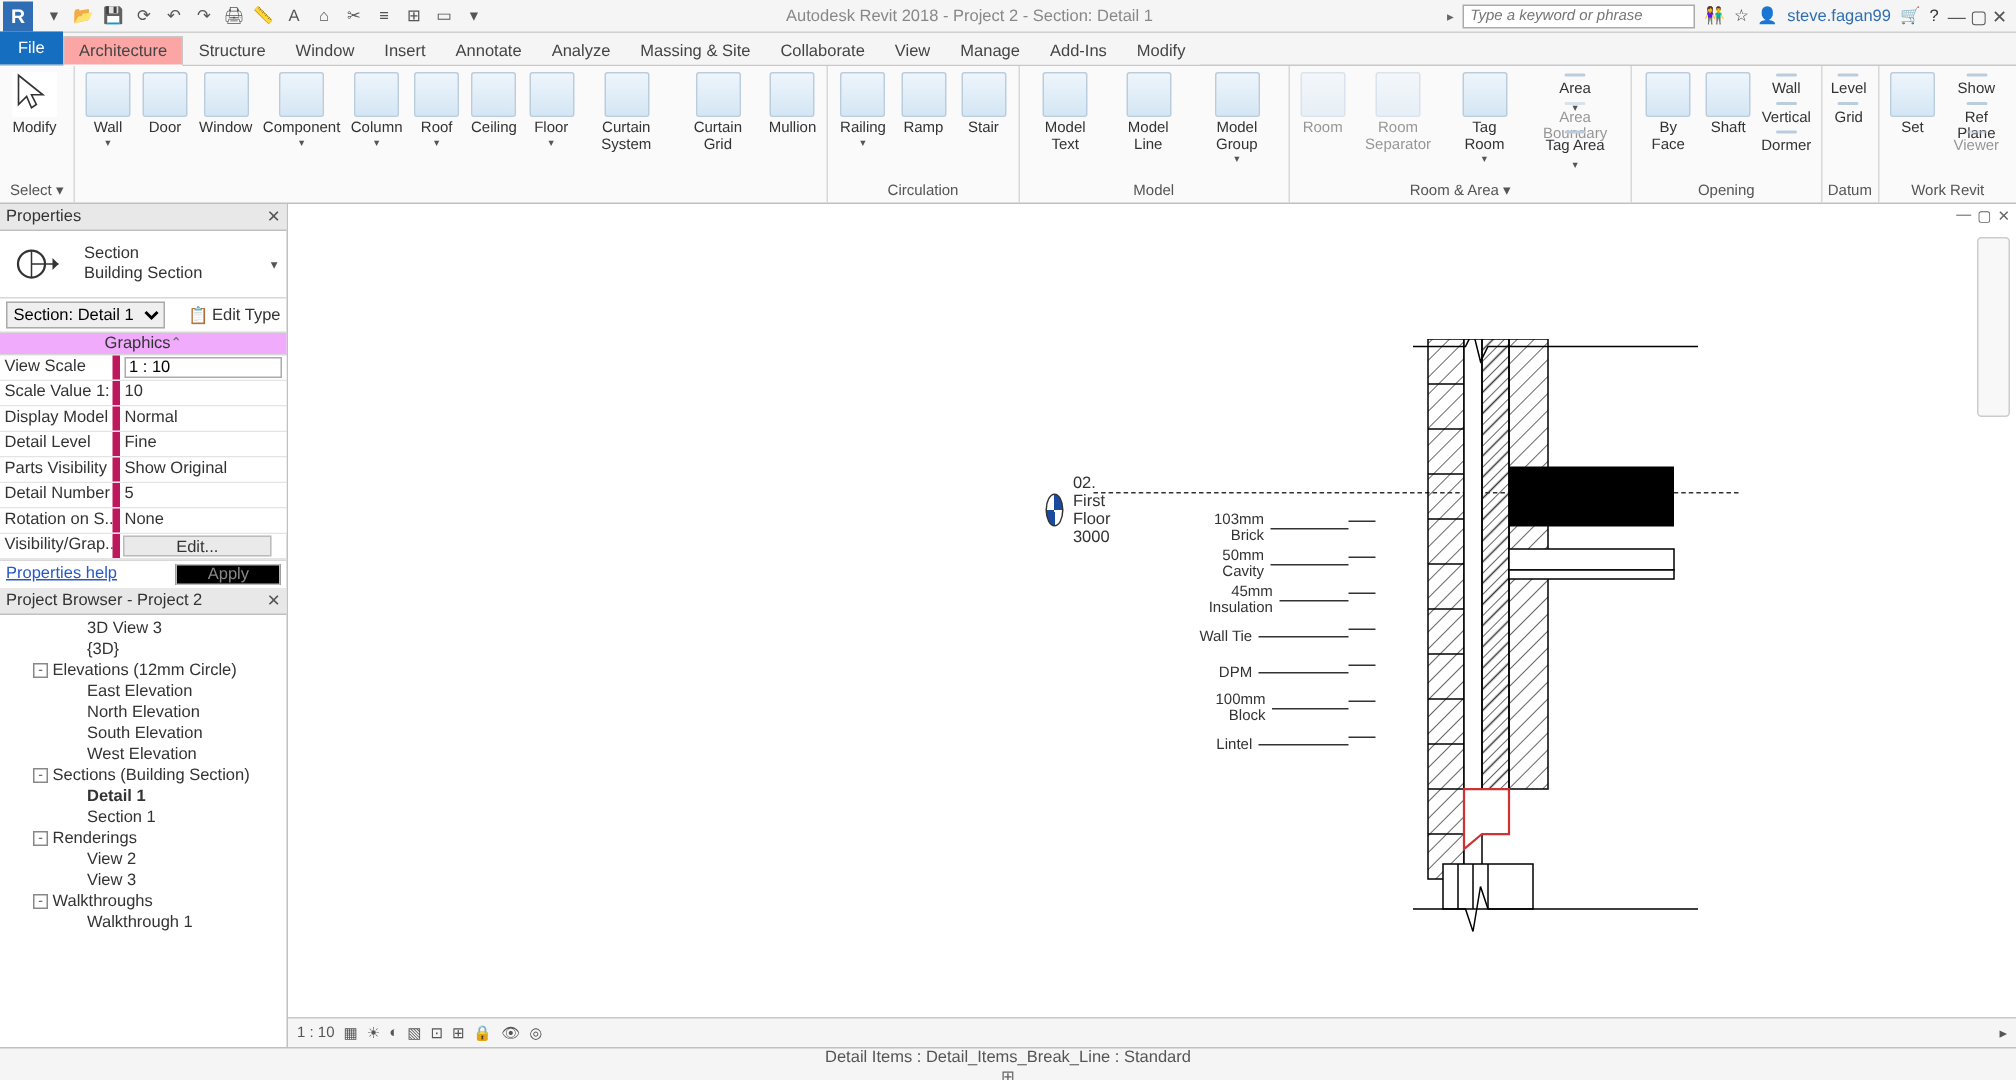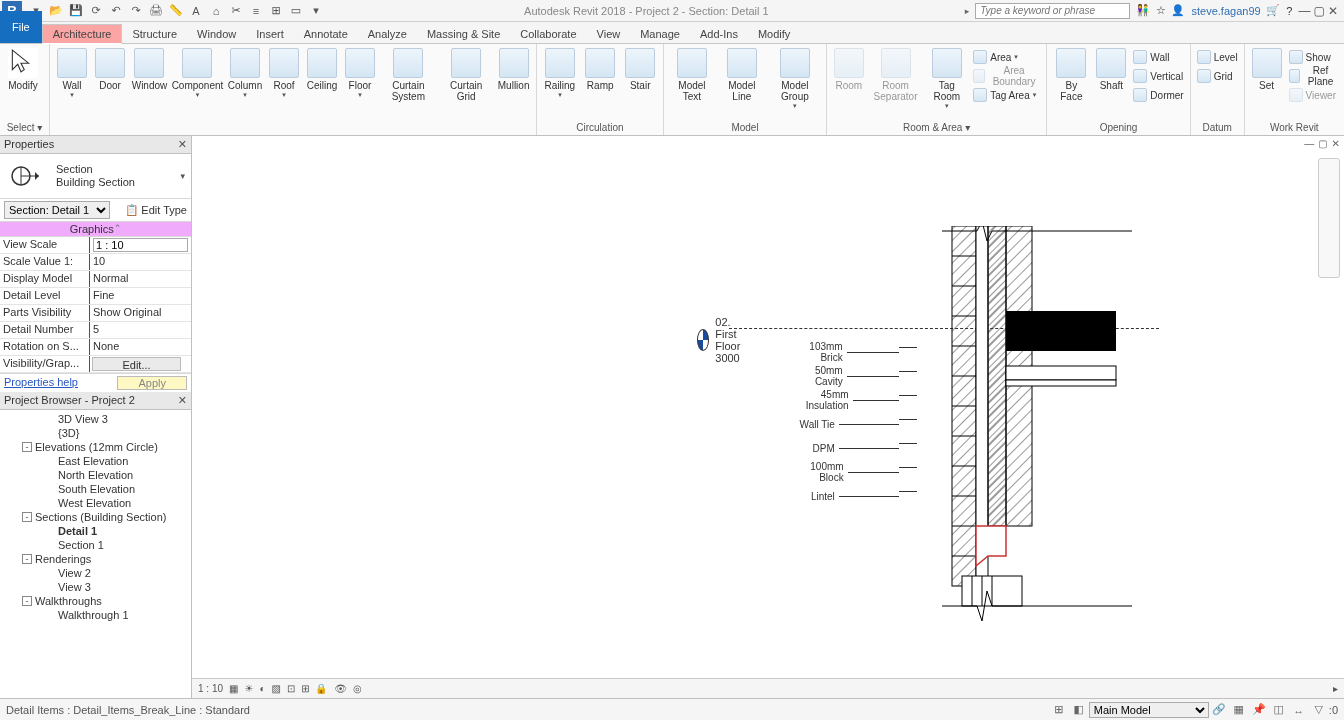--- a/index.html
+++ b/index.html
@@ -11,34 +11,34 @@
 .qat { display: flex; align-items: center; gap: 4px; padding: 0 4px; }
 .qat span { width: 16px; height: 16px; display: flex; align-items: center; justify-content: center; color: #555; font-size: 11px; }
 .title-center { flex: 1; text-align: center; color: #888; font-size: 11px; }
 .title-right { display: flex; align-items: center; gap: 6px; padding-right: 6px; }
 .search-box { width: 155px; height: 16px; border: 1px solid #aaa; font-size: 10px; font-style: italic; padding: 0 4px; color: #888; }
 .user { color: #2f6eb5; font-size: 11px; display: flex; align-items: center; gap: 2px; }
 .win-btns span { width: 16px; text-align: center; color: #555; font-size: 12px; }
 
 
 .ribbon-tabs { height: 22px; background: #f5f5f5; display: flex; align-items: flex-end; border-bottom: 1px solid #c8c8c8; }
-.file-tab { background: #156ebf; color: #fff; padding: 3px 12px; font-size: 11px; height: 32px; display: flex; align-items: center; }
+.file-tab { background: #156ebf; color: #fff; padding: 3px 12px; font-size: 11px; height: 22px; display: flex; align-items: center; }
 .tab { padding: 3px 10px; font-size: 11px; color: #444; background: #f5f5f5; cursor: default; }
 .tab.active { background: #fca5a5; border: 1px solid #c8c8c8; border-bottom: 1px solid #fff; margin-bottom: -1px; }
 
 
 .ribbon { height: 92px; background: #fafafa; border-bottom: 1px solid #c0c0c0; display: flex; }
 .ribbon-group { border-right: 1px solid #d8d8d8; display: flex; flex-direction: column; padding: 2px 4px 0; }
 .ribbon-group .group-items { display: flex; flex: 1; align-items: flex-start; gap: 2px; }
 .ribbon-group .group-label { text-align: center; font-size: 10px; color: #555; padding: 1px 0 2px; }
 .rbtn { display: flex; flex-direction: column; align-items: center; justify-content: flex-start; padding: 2px 4px; min-width: 36px; cursor: default; }
 .rbtn .icon { width: 30px; height: 30px; border: 1px solid #bcd; background: linear-gradient(#eef5fb,#d4e6f4); border-radius: 2px; margin-bottom: 2px; position: relative; }
 .rbtn .label { font-size: 10px; color: #333; text-align: center; line-height: 11px; max-width: 56px; }
 .rbtn .caret { font-size: 7px; color: #555; }
-.rbtn.small { flex-direction: row; min-width: auto; padding: 1px 2px; gap: 3px; align-items: center; height: 18px; }
+.rbtn.small { flex-direction: column; min-width: auto; padding: 1px 2px; gap: 3px; align-items: center; height: 18px; }
 .rbtn.small .icon { width: 14px; height: 14px; margin: 0; }
 .rbtn.small .label { font-size: 10px; max-width: none; }
 .vstack { display: flex; flex-direction: column; gap: 1px; justify-content: flex-start; padding-top: 2px; }
 
 
 .main { display: flex; height: 562px; }
 .left-col { width: 192px; display: flex; flex-direction: column; border-right: 1px solid #c0c0c0; }
 
 
 .panel-header { background: #e8e8e8; font-size: 11px; padding: 2px 4px; display: flex; justify-content: space-between; border-bottom: 1px solid #c0c0c0; }
@@ -47,27 +47,27 @@
 .type-selector .big-icon { width: 42px; height: 32px; display: flex; align-items: center; justify-content: center; }
 .type-selector .big-icon svg { width: 32px; height: 28px; }
 .type-selector .type-text { font-size: 11px; line-height: 13px; flex: 1; }
 .type-selector .caret { font-size: 9px; color: #555; }
 .instance-row { display: flex; padding: 2px 4px; border-bottom: 1px solid #d8d8d8; gap: 16px; }
 .instance-row select { flex: 1; font-size: 11px; border: 1px solid #aaa; height: 18px; }
 .edit-type { font-size: 11px; display: flex; align-items: center; gap: 2px; }
 .cat-header { background: #f0abfc; font-size: 11px; padding: 1px 4px; display: flex; justify-content: center; border-bottom: 1px solid #d8d8d8; }
 .prop-grid { }
 .prop-row { display: flex; height: 17px; border-bottom: 1px solid #e4e4e4; font-size: 11px; }
-.prop-row .k { width: 90px; padding: 1px 3px; background: #fff; border-right: 1px solid #be185d; white-space: nowrap; overflow: hidden; }
+.prop-row .k { width: 80px; padding: 1px 3px; background: #fff; border-right: 5px solid #be185d; white-space: nowrap; overflow: hidden; }
 .prop-row .v { flex: 1; padding: 1px 3px; background: #fff; }
 .prop-row .v input { width: 100%; border: 1px solid #aaa; font-size: 11px; height: 14px; padding: 0 2px; }
 .prop-row .v.btn { background: #eaeaea; text-align: center; border: 1px solid #bbb; margin: 1px 10px 1px 2px; cursor: default; }
 .prop-footer { display: flex; justify-content: space-between; padding: 2px 4px; border-top: 1px solid #d8d8d8; font-size: 11px; }
 .prop-footer a { color: #2858c5; text-decoration: underline; }
-.apply-btn { background: #fef9c3; border: 1px solid #bbb; padding: 0 20px; color: #888; }
+.apply-btn { background: #000000; border: 1px solid #bbb; padding: 0 20px; color: #888; }
 
 
 .browser { flex: 1; overflow: hidden; font-size: 11px; }
 .tree { padding: 2px 0 2px 4px; }
 .tree .node { padding: 1px 0 1px 0; display: flex; align-items: center; gap: 3px; white-space: nowrap; }
 .tree .exp { width: 10px; height: 10px; border: 1px solid #888; font-size: 9px; line-height: 8px; text-align: center; color: #555; font-family: monospace; }
 .tree .lvl1 { padding-left: 18px; }
 .tree .lvl3 { padding-left: 54px; text-align: center; }
 .tree .bold { font-weight: bold; }
 
@@ -87,21 +87,21 @@
 .annotations { position: absolute; left: 280px; top: 104px; font-size: 10px; text-align: right; }
 .annotations div { height: 24px; display: flex; justify-content: flex-end; align-items: center; gap: 4px; }
 .annotations .leader { width: 60px; border-top: 1px solid #333; position: relative; }
 .annotations .leader::after { content: ''; position: absolute; right: -18px; top: -6px; width: 18px; border-top: 1px solid #333; transform-origin: left; }
 
 
 .view-bar { position: absolute; bottom: 0; left: 0; right: 0; height: 20px; border-top: 1px solid #c8c8c8; background: #f5f5f5; display: flex; align-items: center; gap: 6px; padding: 0 6px; font-size: 10px; color: #555; }
 .view-bar span { display: inline-flex; align-items: center; }
 
 
-.status-bar { height: 22px; background: #f5f5f5; border-top: 1px solid #c0c0c0; display: flex; align-items: center; padding: 0 6px; font-size: 11px; color: #555; }
+.status-bar { height: 22px; background: #f5f5f5; border-top: 1px solid #c0c0c0; display: flex; align-items: center; padding: 0 6px; font-size: 11px; color: #555; flex-direction: column; }
 .status-bar .spacer { flex: 1; }
 .status-bar .sel { border: 1px solid #aaa; font-size: 11px; height: 16px; min-width: 120px; }
 .status-bar .ico { width: 16px; height: 16px; display: inline-flex; align-items: center; justify-content: center; margin: 0 2px; color: #666; }
 
 
 .tiny { font-size: 9px; color: #666; }
 </style>
 </head>
 <body>
 

